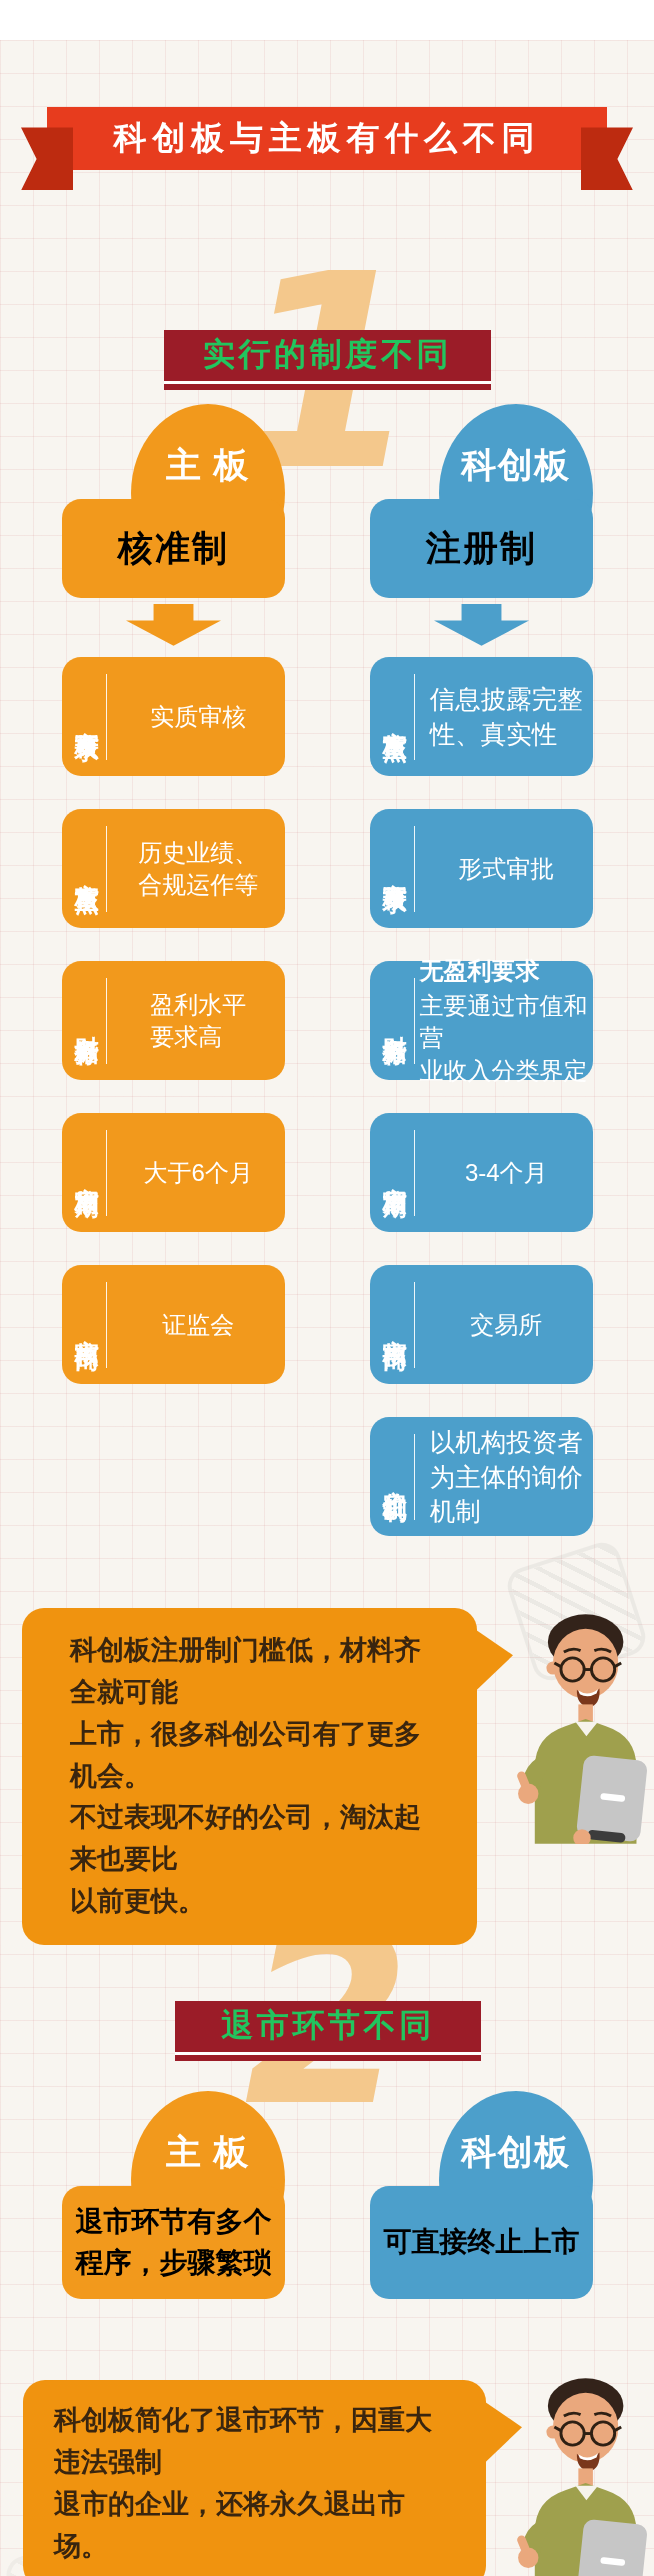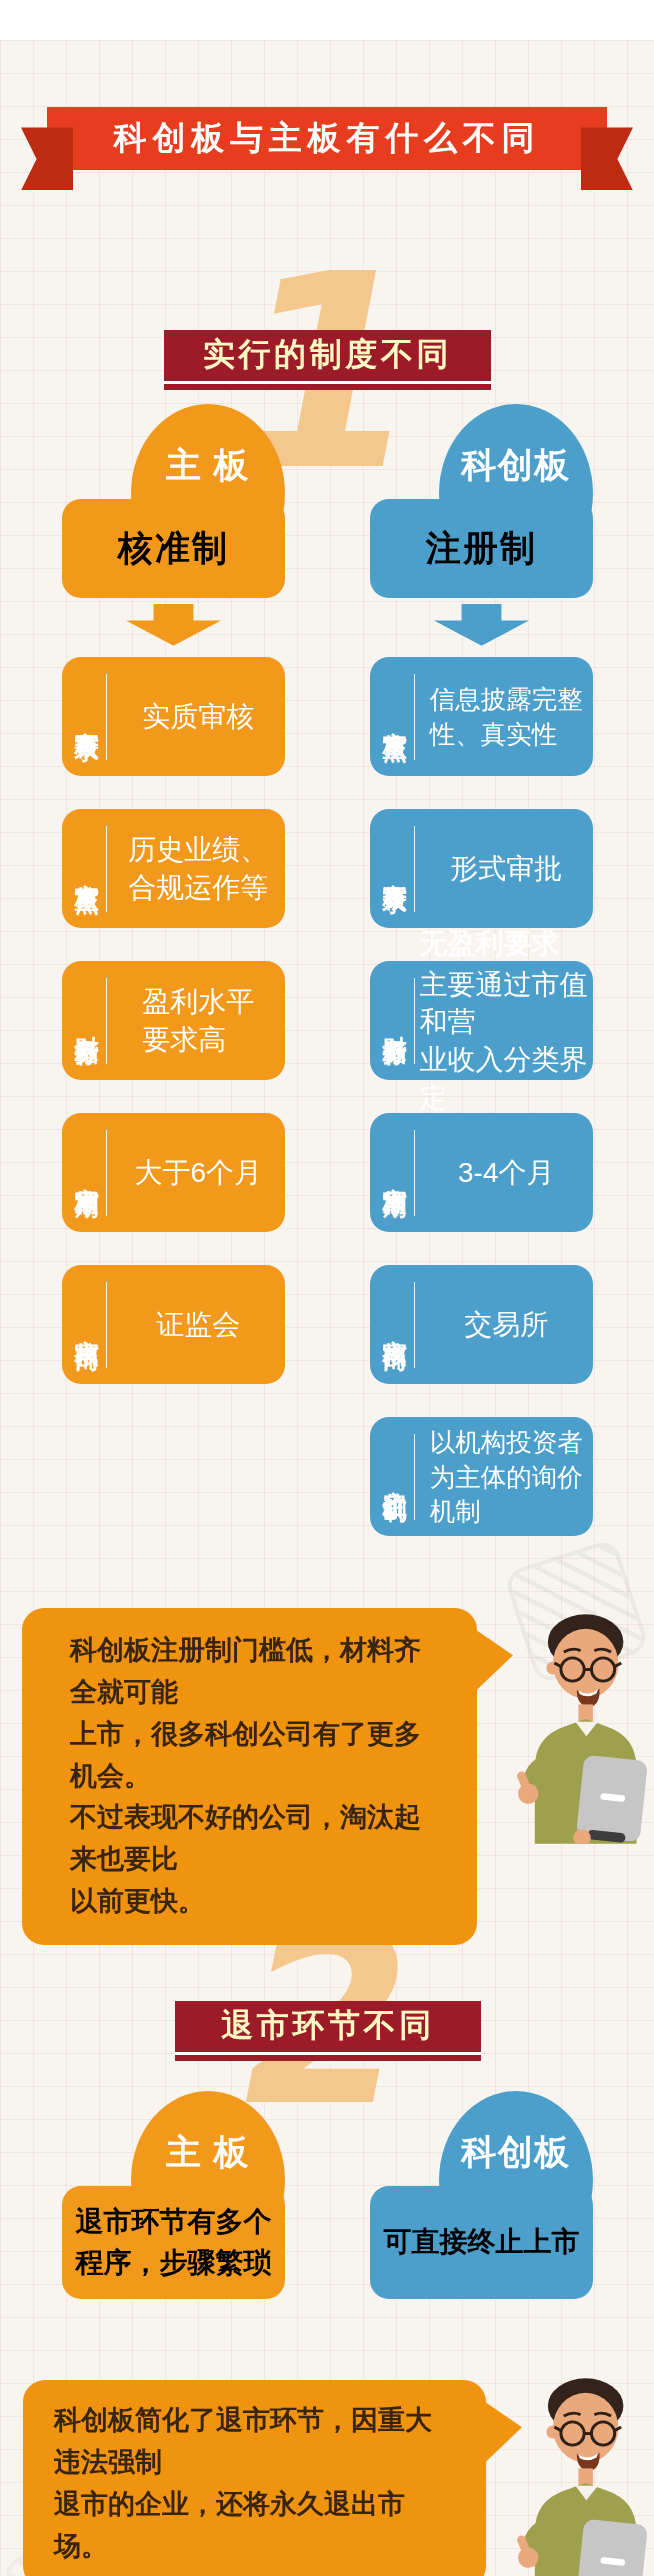--- a/index.html
+++ b/index.html
@@ -16,21 +16,21 @@
   .ribbon::before{left:-26px;clip-path:polygon(0 0,100% 0,100% 100%,0 100%,30% 50%);}
   .ribbon::after{right:-26px;clip-path:polygon(0 0,100% 0,70% 50%,100% 100%,0 100%);}
   .ribbon-title{color:#fff;font-size:33px;font-weight:bold;letter-spacing:5.8px;}
   
   .numeral{position:absolute;left:0;width:100%;text-align:center;font-weight:bold;font-style:italic;
     color:#F4C88C;line-height:1;z-index:0;font-family:"DejaVu Sans",sans-serif;}
   .numeral.n1{top:198px;font-size:269px;}
   .numeral.n2{top:1859px;font-size:240px;}
   
   .sec-bar{position:absolute;background:#9B1C28;z-index:2;text-align:center;}
-  .sec-bar .sec-title{color:#fef9c3;font-size:32px;font-weight:bold;letter-spacing:3.6px;line-height:48px;}
+  .sec-bar .sec-title{color:#22c55e;font-size:32px;font-weight:bold;letter-spacing:3.6px;line-height:48px;}
   .sec-bar::after{content:"";position:absolute;left:0;right:0;bottom:5.8px;height:2.9px;background:#fff;}
   .bar1{top:290px;left:164px;width:327px;height:60px;}
   .bar2{top:1961px;left:175px;width:306px;height:60px;}
   
   .cols{position:absolute;left:62px;width:531px;display:flex;justify-content:space-between;z-index:1;}
   .cols1{top:364px;}
   .cols2{top:2051px;}
   .column{width:223px;display:flex;flex-direction:column;align-items:flex-end;}
   .col-orange{--c:#F2991C;}
   .col-blue{--c:#4C9FCB;}
@@ -46,21 +46,21 @@
   .system-box.s2 span{font-size:28px;line-height:1.45;}
   .down-arrow{width:95px;height:42px;background:var(--c);margin:5.8px auto 11.6px;
     clip-path:polygon(29% 0,71% 0,71% 40%,100% 40%,50% 100%,0 40%,29% 40%);}
   
   .card{width:223px;height:119px;background:var(--c);border-radius:19px;margin-bottom:33px;
     display:flex;align-items:center;box-sizing:border-box;padding-left:8.7px;}
   .card-label{writing-mode:vertical-rl;text-orientation:upright;color:#fff;font-weight:bold;
     font-size:24px;letter-spacing:2.2px;width:32px;text-align:center;}
   .card-divider{width:1.5px;height:86px;background:rgba(255,255,255,.9);margin:0 4.4px 0 2.9px;}
   .card-value{flex:1;display:flex;align-items:center;justify-content:center;color:#fff;}
-  .card-value span{white-space:pre-line;text-align:left;font-size:28px;line-height:1.35;}
+  .card-value span{white-space:pre-line;text-align:left;font-size:24px;line-height:1.35;}
   .card-value.sm span{font-size:25.5px;}
   .fin-title{font-size:25px;font-weight:bold;line-height:1.3;}
   .fin-sub{font-size:21px;line-height:1.3;white-space:pre-line;margin-top:2.9px;}
   
   .bubble{position:absolute;background:#F0930F;border-radius:22px;z-index:2;box-sizing:border-box;}
   .bubble .tail{position:absolute;right:-36px;top:20.4px;width:39px;height:64px;background:#F0930F;
     clip-path:polygon(0 0,100% 42%,0 100%);}
   .bubble p{margin:0;color:#39250F;font-weight:bold;font-size:27px;line-height:1.55;white-space:pre-line;}
   .bubble1{top:1568px;left:22px;width:455px;padding:22px 48px;}
   .bubble2{top:2340px;left:23px;width:463px;padding:20.4px 31px;}

